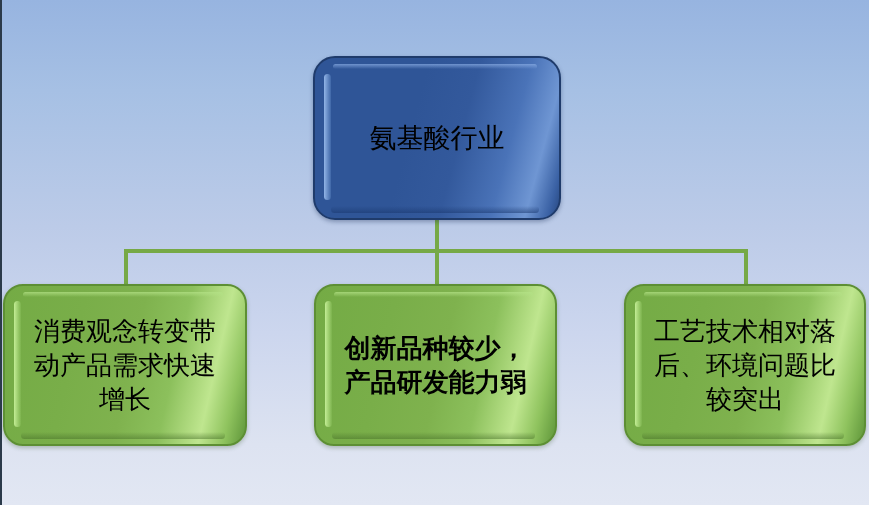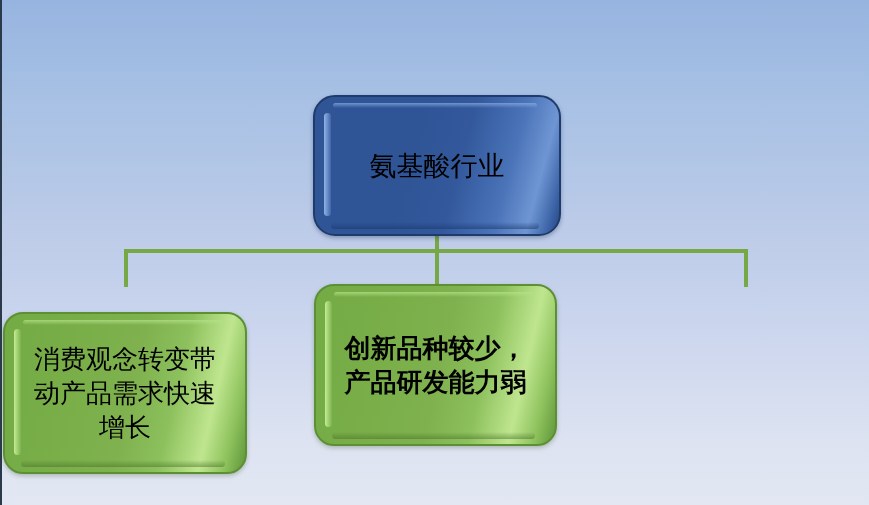--- a/index.html
+++ b/index.html
@@ -85,28 +85,27 @@
     position: absolute;
     z-index: 2;
     pointer-events: none;
   }
 
   
   #node-root {
     left: 313px;
     top: 56px;
     width: 248px;
-    height: 141px;
+    height: 164px;
     border-radius: 22px;
     font-size: 27px;
     background: linear-gradient(105deg,
         #2f5597 0%, #2f5597 40%, #33599c 58%, #4a73b8 76%, #6f96d3 88%, #3a61a4 96%, #27477f 100%);
     border: 2px solid #1f3b6b;
     box-shadow: 0 2px 4px rgba(20,40,80,0.35);
-    margin-top: 39px;
   }
   #node-root .bevel-l {
     left: 9px; top: 16px;
     width: 7px; height: calc(100% - 34px);
     border-radius: 5px;
     background: linear-gradient(to right, rgba(150,185,235,0.95), rgba(110,155,215,0.25));
   }
   #node-root .bevel-t {
     left: 18px; top: 6px;
     width: calc(100% - 40px); height: 5px;
@@ -143,21 +142,21 @@
     border-radius: 4px;
     background: linear-gradient(to bottom, rgba(180,226,135,0.75), rgba(140,195,95,0.0));
   }
   .node-leaf .bevel-b {
     left: 16px; bottom: 5px;
     width: calc(100% - 36px); height: 7px;
     border-radius: 5px;
     background: linear-gradient(to top, rgba(70,110,40,0.5), rgba(95,145,55,0.0));
   }
 
-  #node-leaf-0 { left: 3px;   width: 244px; margin-top: 28px; }
+  #node-leaf-0 { left: 3px;   width: 244px; }
   #node-leaf-1 { left: 314px; width: 243px; font-weight: bold; }
   #node-leaf-2 { left: 624px; width: 242px; }
 </style>
 </head>
 <body>
 
 <div id="canvas">
 
   <div class="connector conn-stem-top"></div>
   <div class="connector conn-bar"></div>
@@ -182,14 +181,22 @@
   </div>
 
   <div class="node node-leaf" id="node-leaf-1">
     <span class="bevel-t"></span>
     <span class="bevel-l"></span>
     <span class="bevel-b"></span>
     <span class="label">创新品种较少，
 产品研发能力弱</span>
   </div>
 
+  <div class="node node-leaf" id="node-leaf-2">
+    <span class="bevel-t"></span>
+    <span class="bevel-l"></span>
+    <span class="bevel-b"></span>
+    <span class="label">工艺技术相对落
+后、环境问题比
+较突出</span>
+  </div>
 
 </div>
 
 </body></html>

